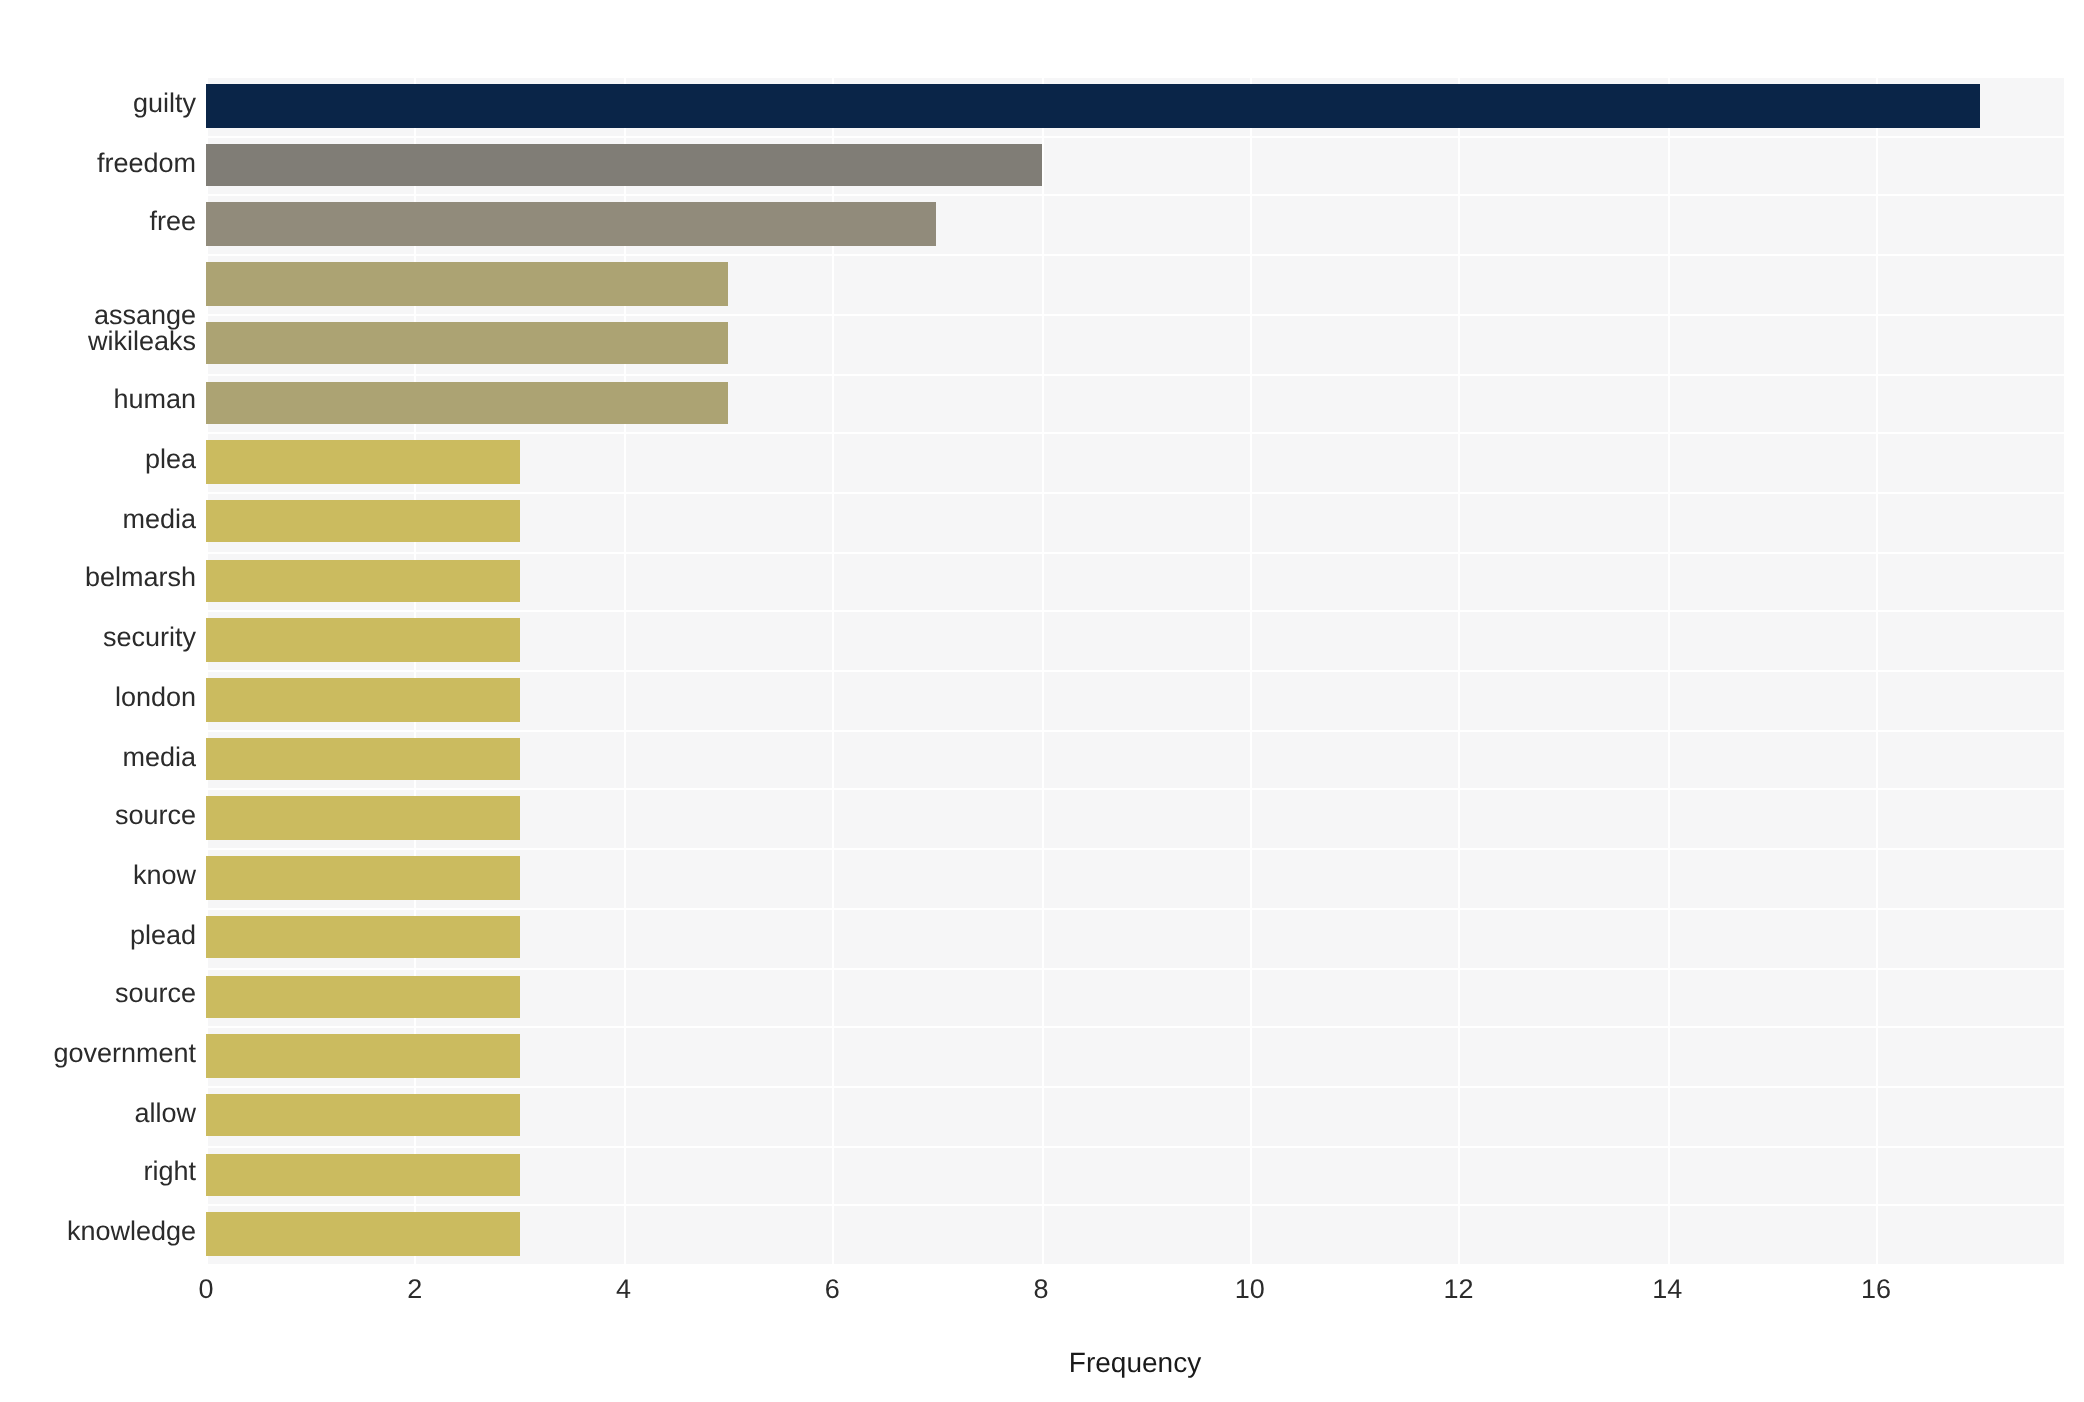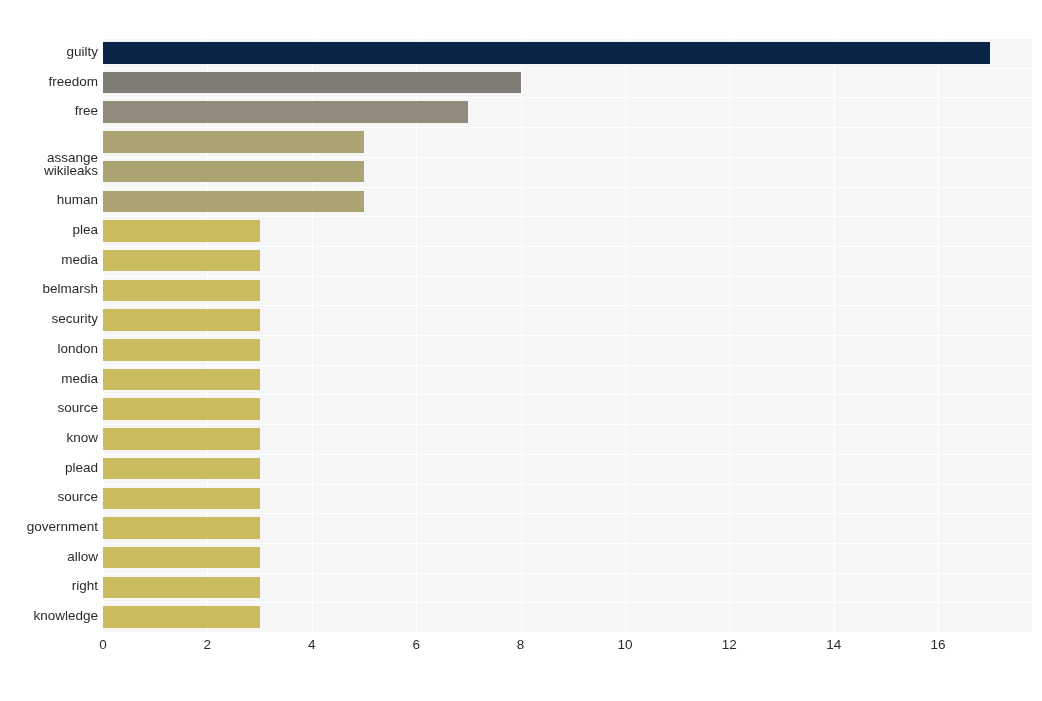--- a/index.html
+++ b/index.html
@@ -236,14 +236,15 @@
       <div class="xtick" style="left: 104.382px;">2</div>
       <div class="xtick" style="left: 208.764px;">4</div>
       <div class="xtick" style="left: 313.146px;">6</div>
       <div class="xtick" style="left: 417.528px;">8</div>
       <div class="xtick" style="left: 521.91px;">10</div>
       <div class="xtick" style="left: 626.292px;">12</div>
       <div class="xtick" style="left: 730.674px;">14</div>
       <div class="xtick" style="left: 835.056px;">16</div>
     </div>
 
+  <div id="x-axis-title">Frequency</div>
 
 </div>
 
 </body></html>

